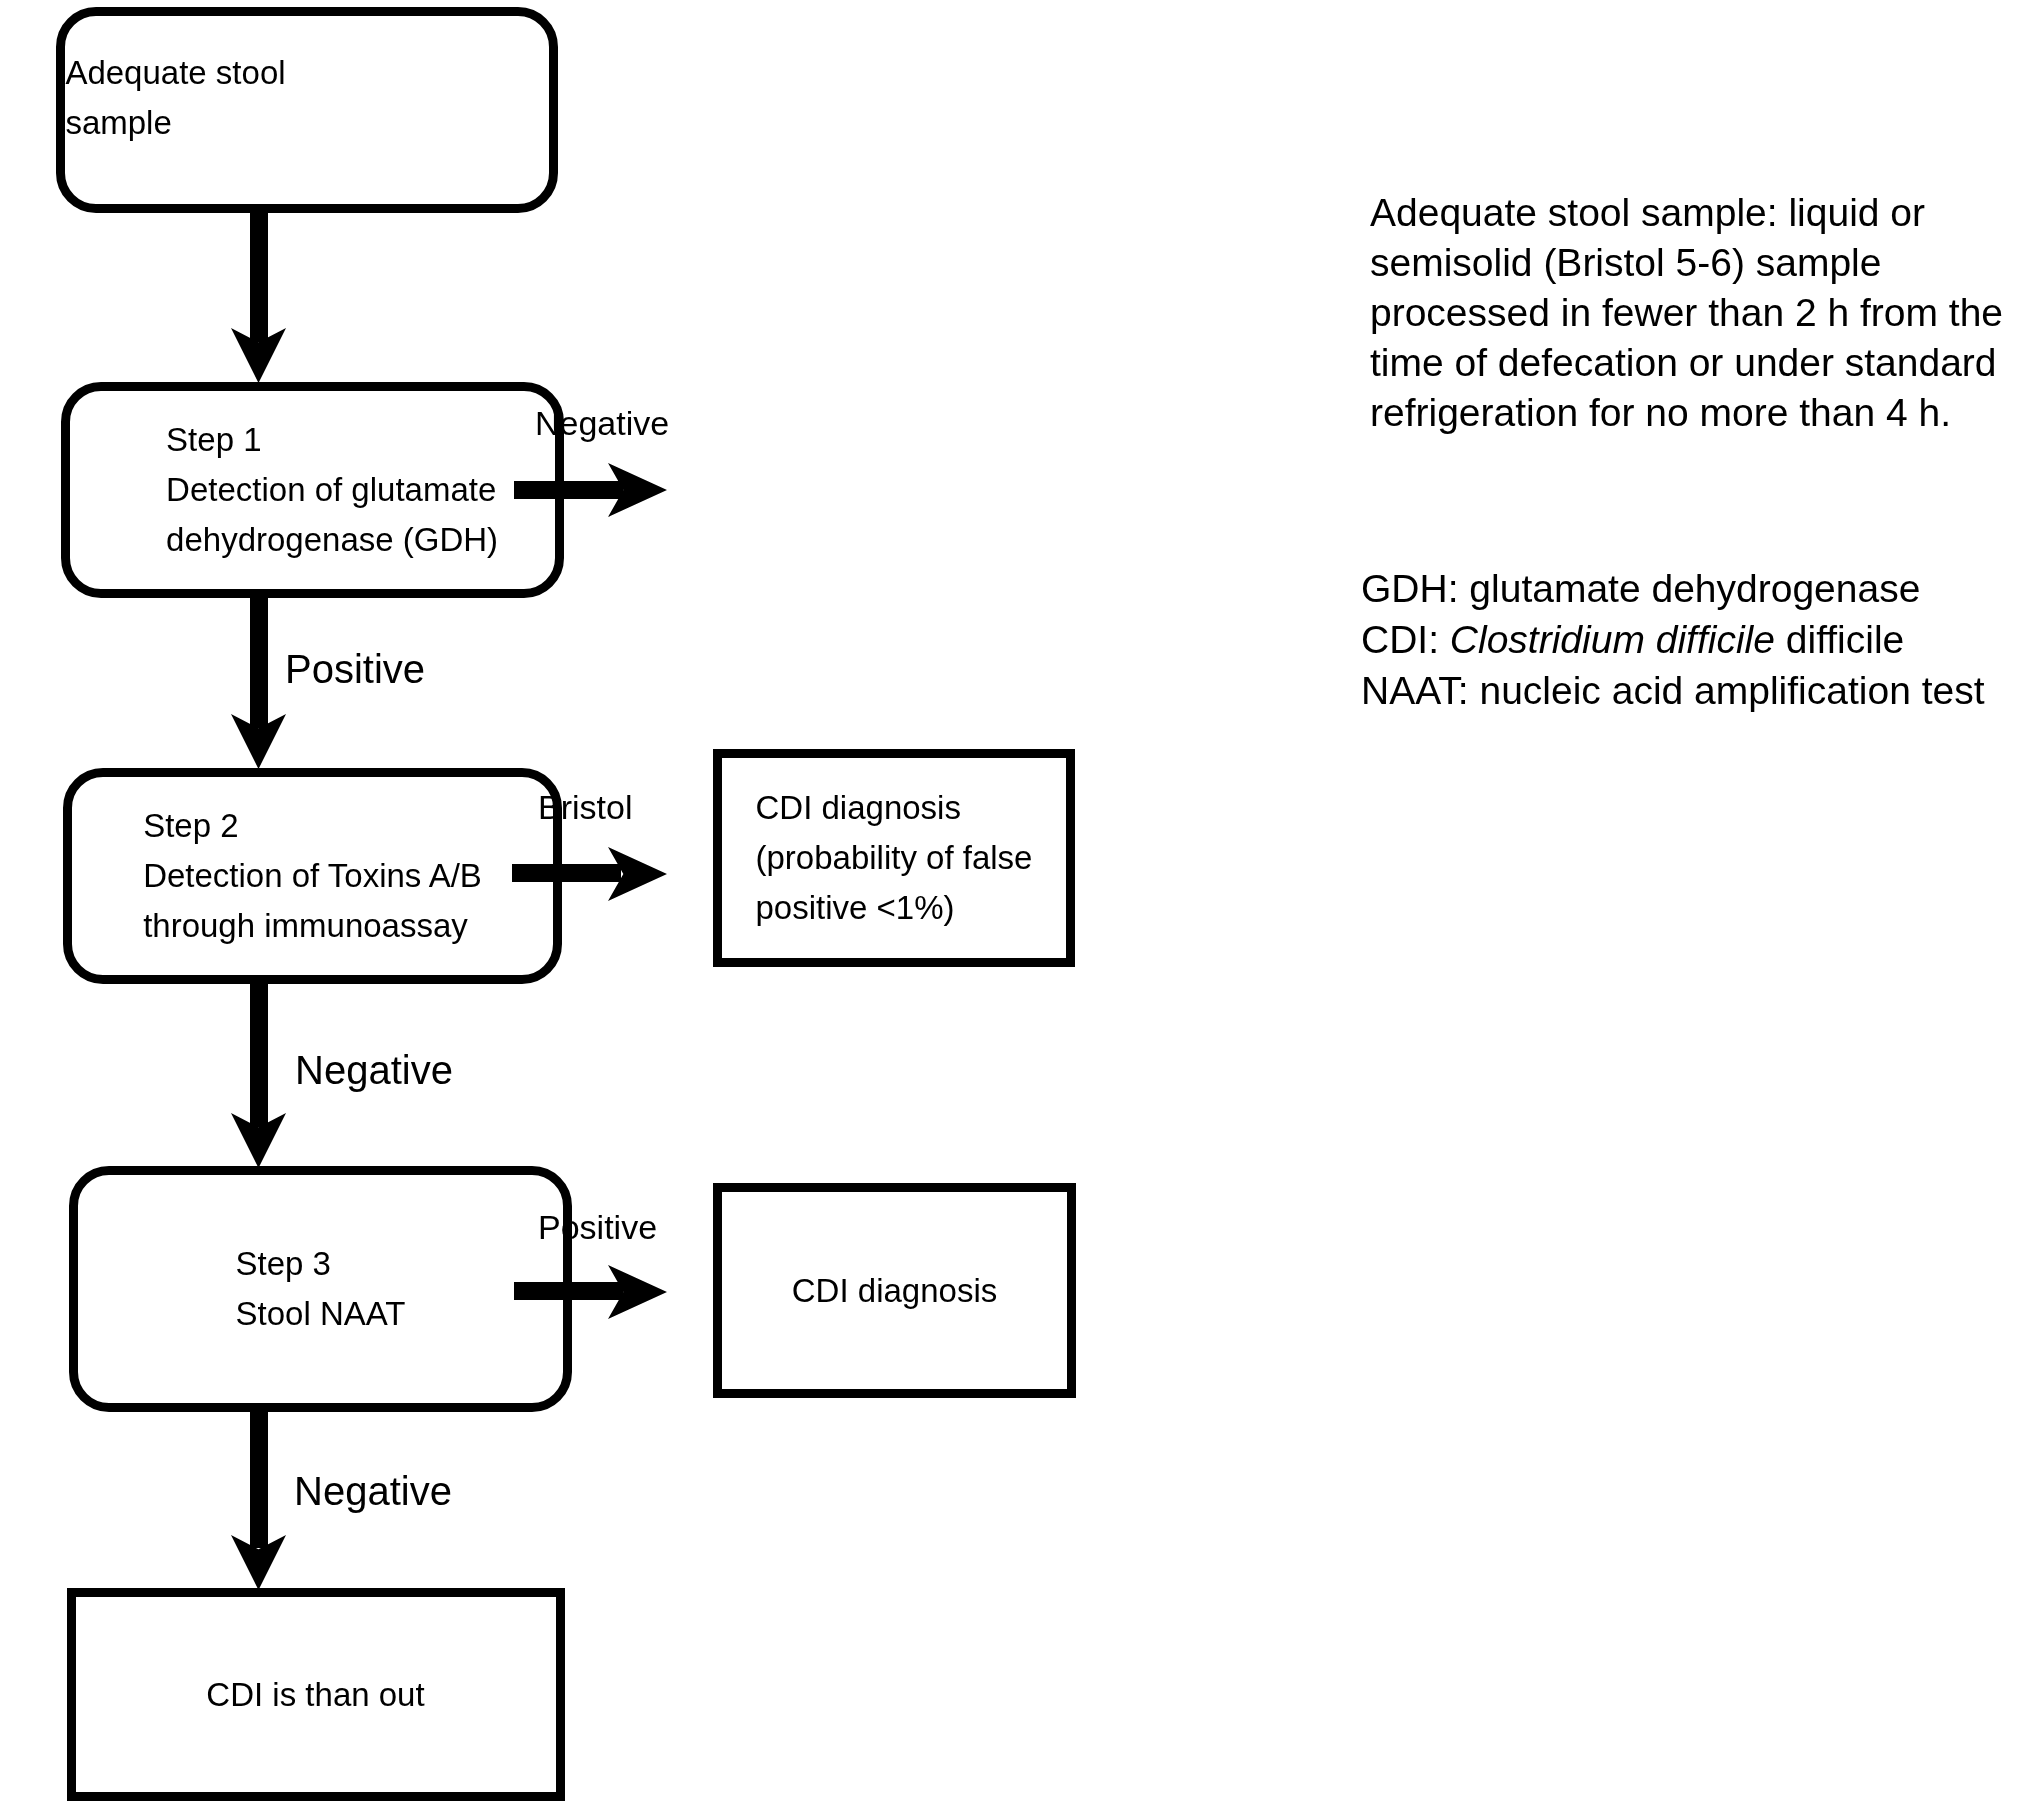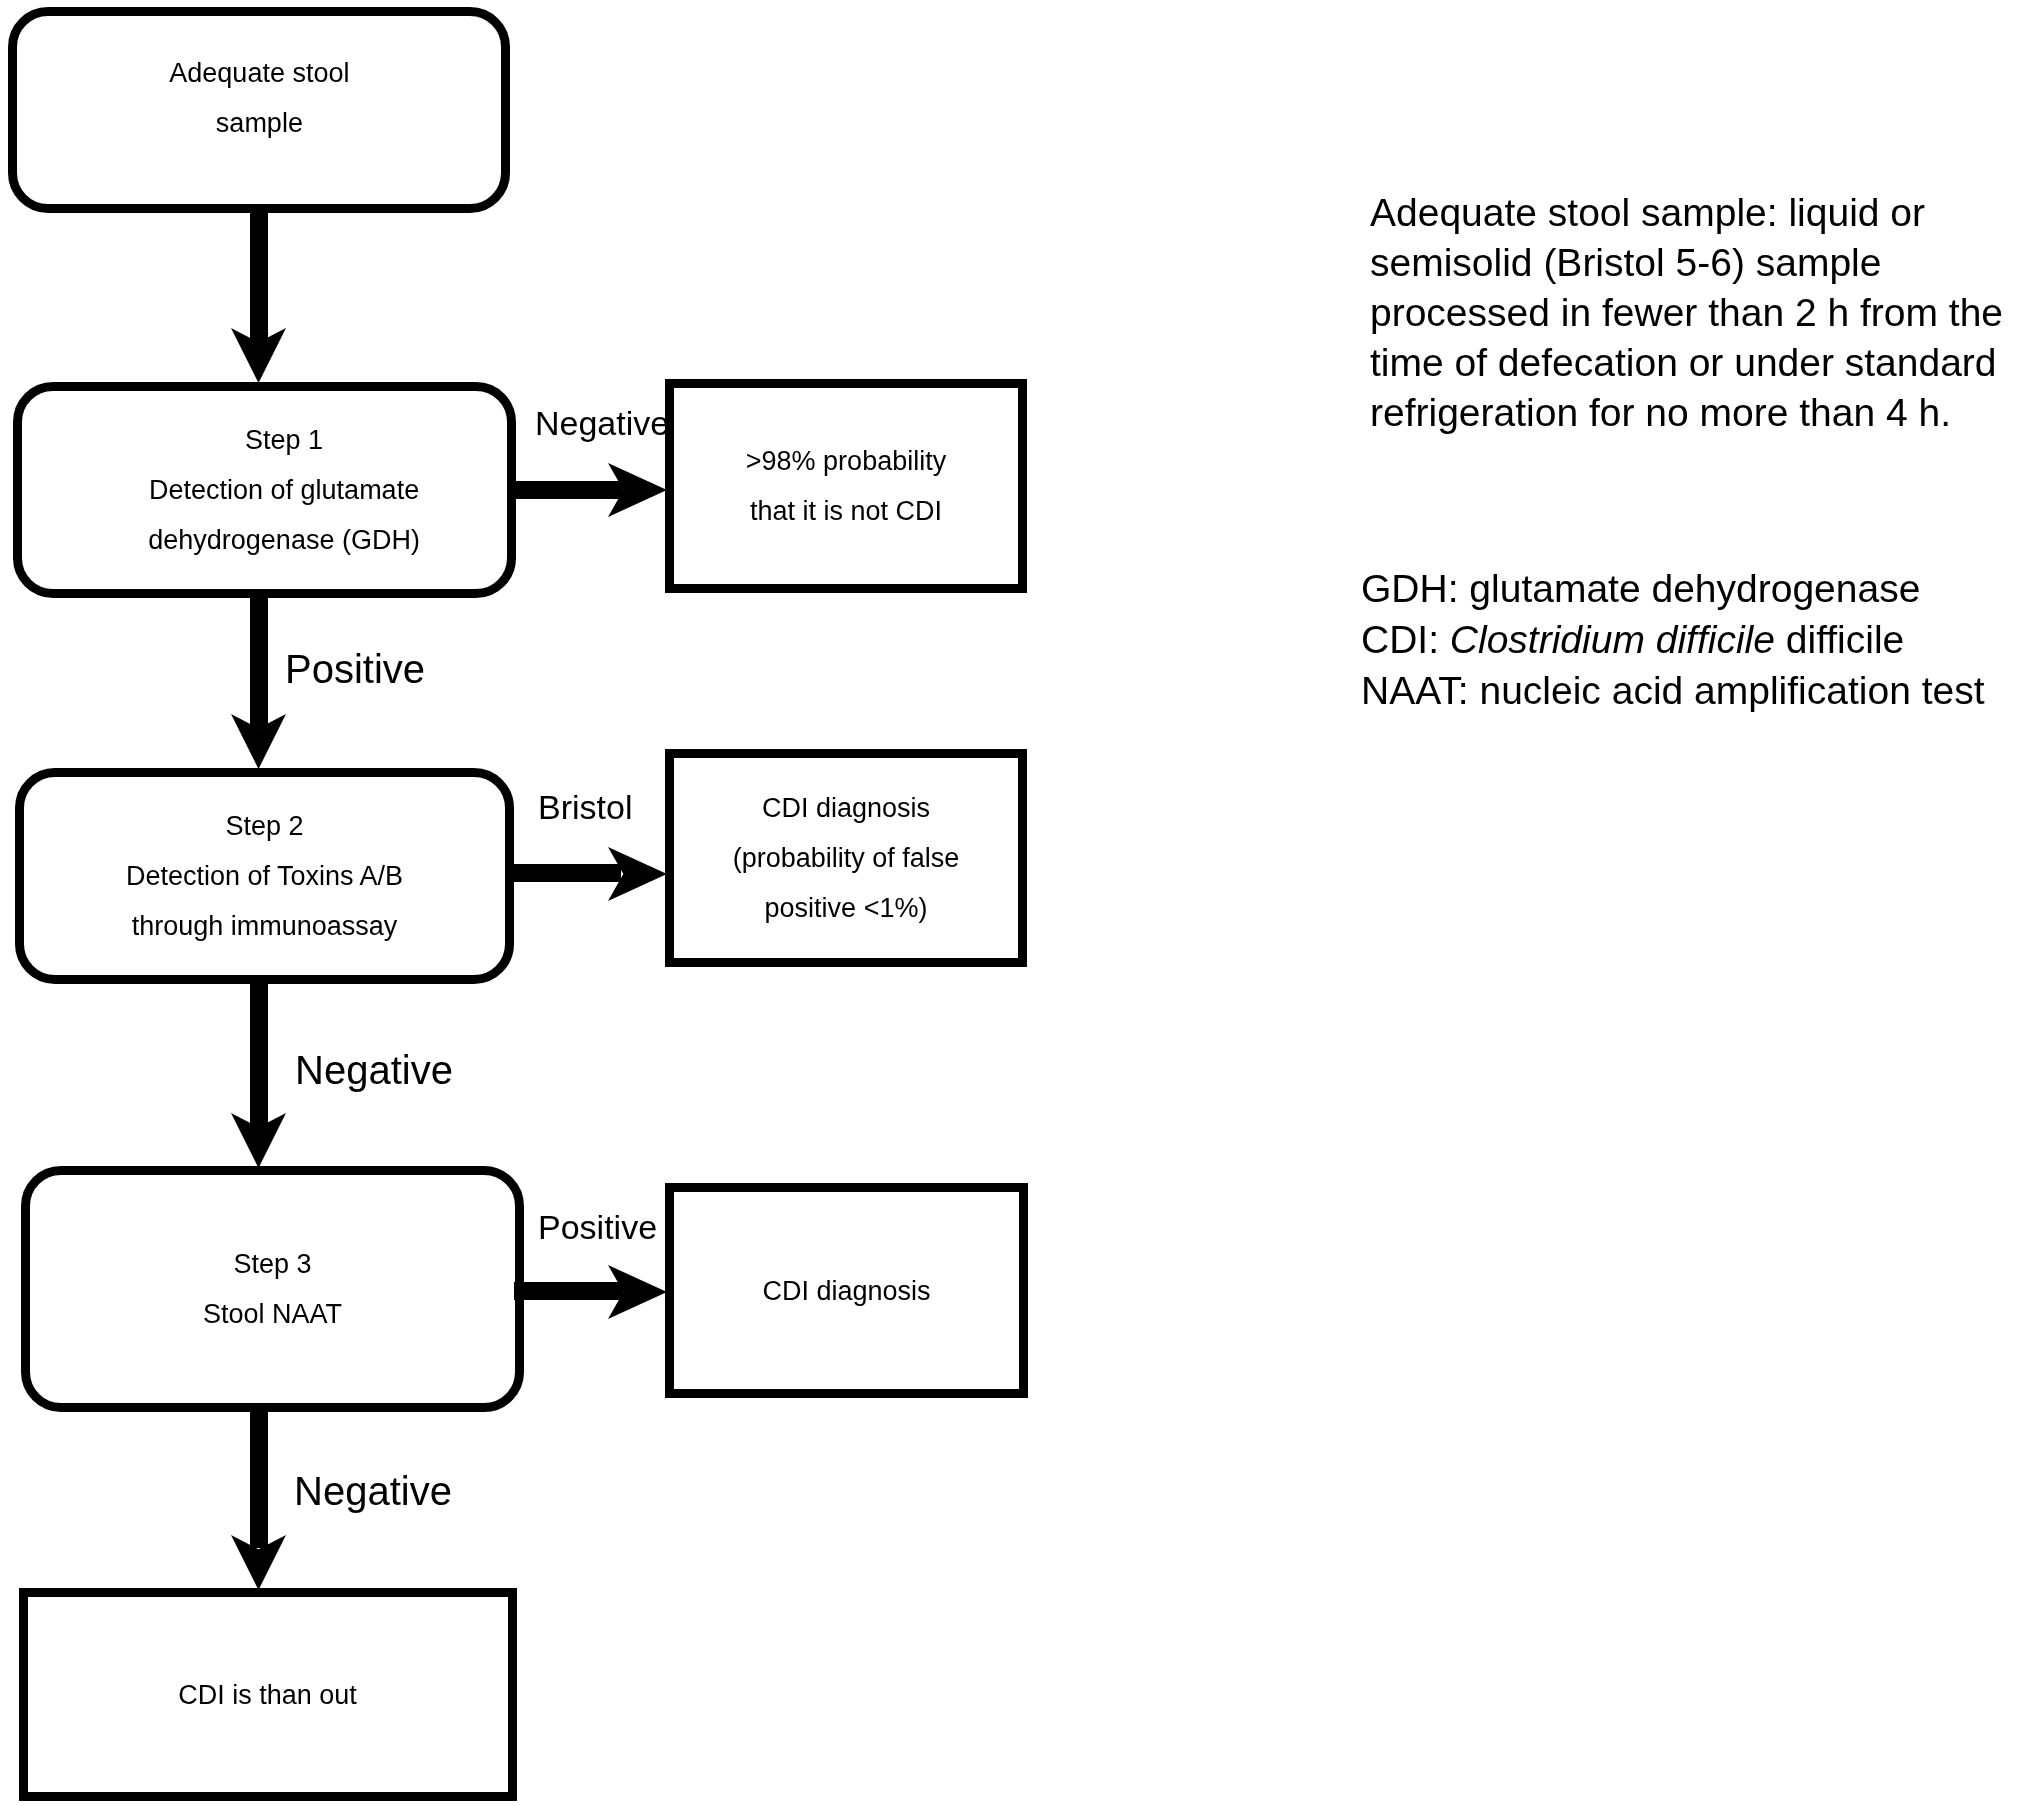--- a/index.html
+++ b/index.html
@@ -14,24 +14,25 @@
     background: #ffffff;
     font-family: "Liberation Sans", "DejaVu Sans", sans-serif;
     color: #000000;
     overflow: hidden;
   }
   .node {
     position: absolute;
     box-sizing: border-box;
     border: 9.2px solid #000000;
     background: #ffffff;
-    text-align: center;
-    font-size: 27px;
+    text-align: left;
+    font-size: 33px;
     line-height: 50px;
     white-space: pre-line;
+    margin-left: 48px;
   }
   .rounded { border-radius: 40px; }
   .sharp   { border-radius: 0; }
   .v-center {
     display: flex;
     align-items: center;
     justify-content: center;
   }
   .top-align { padding-top: 32px; }
   .shaft {
@@ -79,22 +80,20 @@
 
   <div class="node rounded v-center" style="left:15px; top:768px; width:499px; height:216px;">Step 2
 Detection of Toxins A/B
 through immunoassay</div>
 
   <div class="node rounded v-center" style="left:21px; top:1166px; width:503px; height:246px;">Step 3
 Stool NAAT</div>
 
   <div class="node sharp v-center" style="left:18.5px; top:1588px; width:498px; height:213px;">CDI is than out</div>
 
-  <div class="node sharp v-center" style="left:665px; top:379px; width:362px; height:214px;">&gt;98% probability
-that it is not CDI</div>
 
   <div class="node sharp v-center" style="left:665px; top:749px; width:362px; height:218px;">CDI diagnosis
 (probability of false
 positive &lt;1%)</div>
 
   <div class="node sharp v-center" style="left:665px; top:1183px; width:363px; height:215px;">CDI diagnosis</div>
 
   <div>
     <div class="shaft" style="left:250px; top:208px; width:17.6px; height:134px;"></div>
     <div class="head head-down" style="left:231px; top:328px; width:55px; height:55px;"></div>

